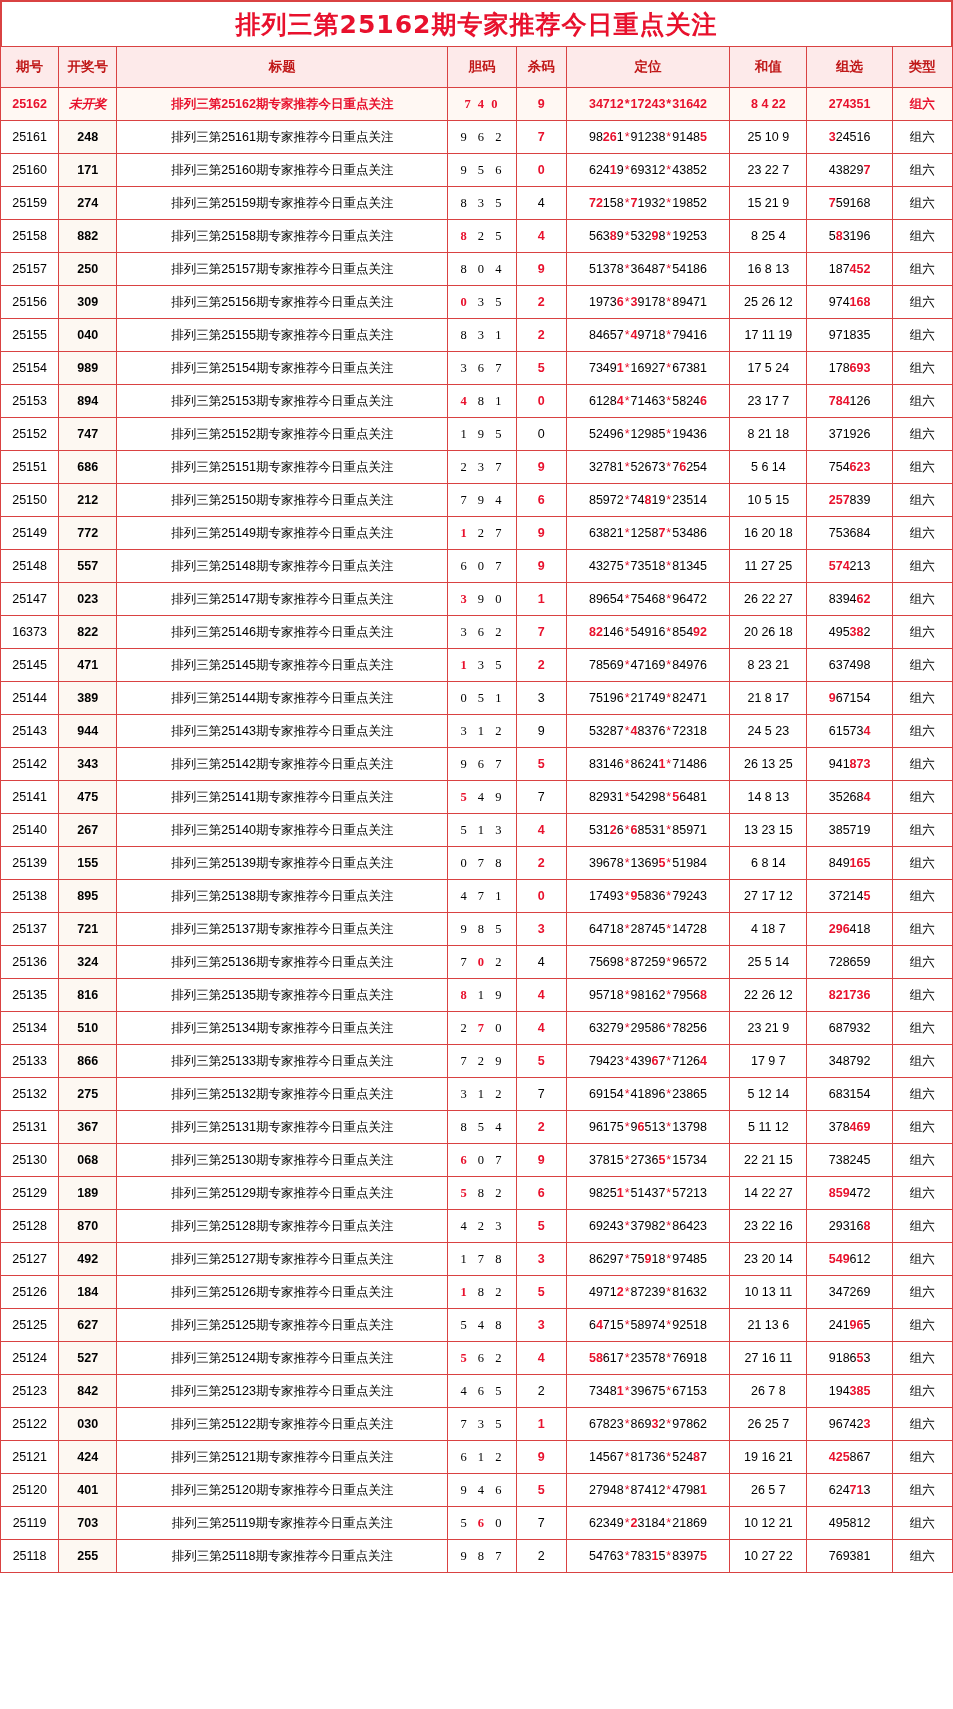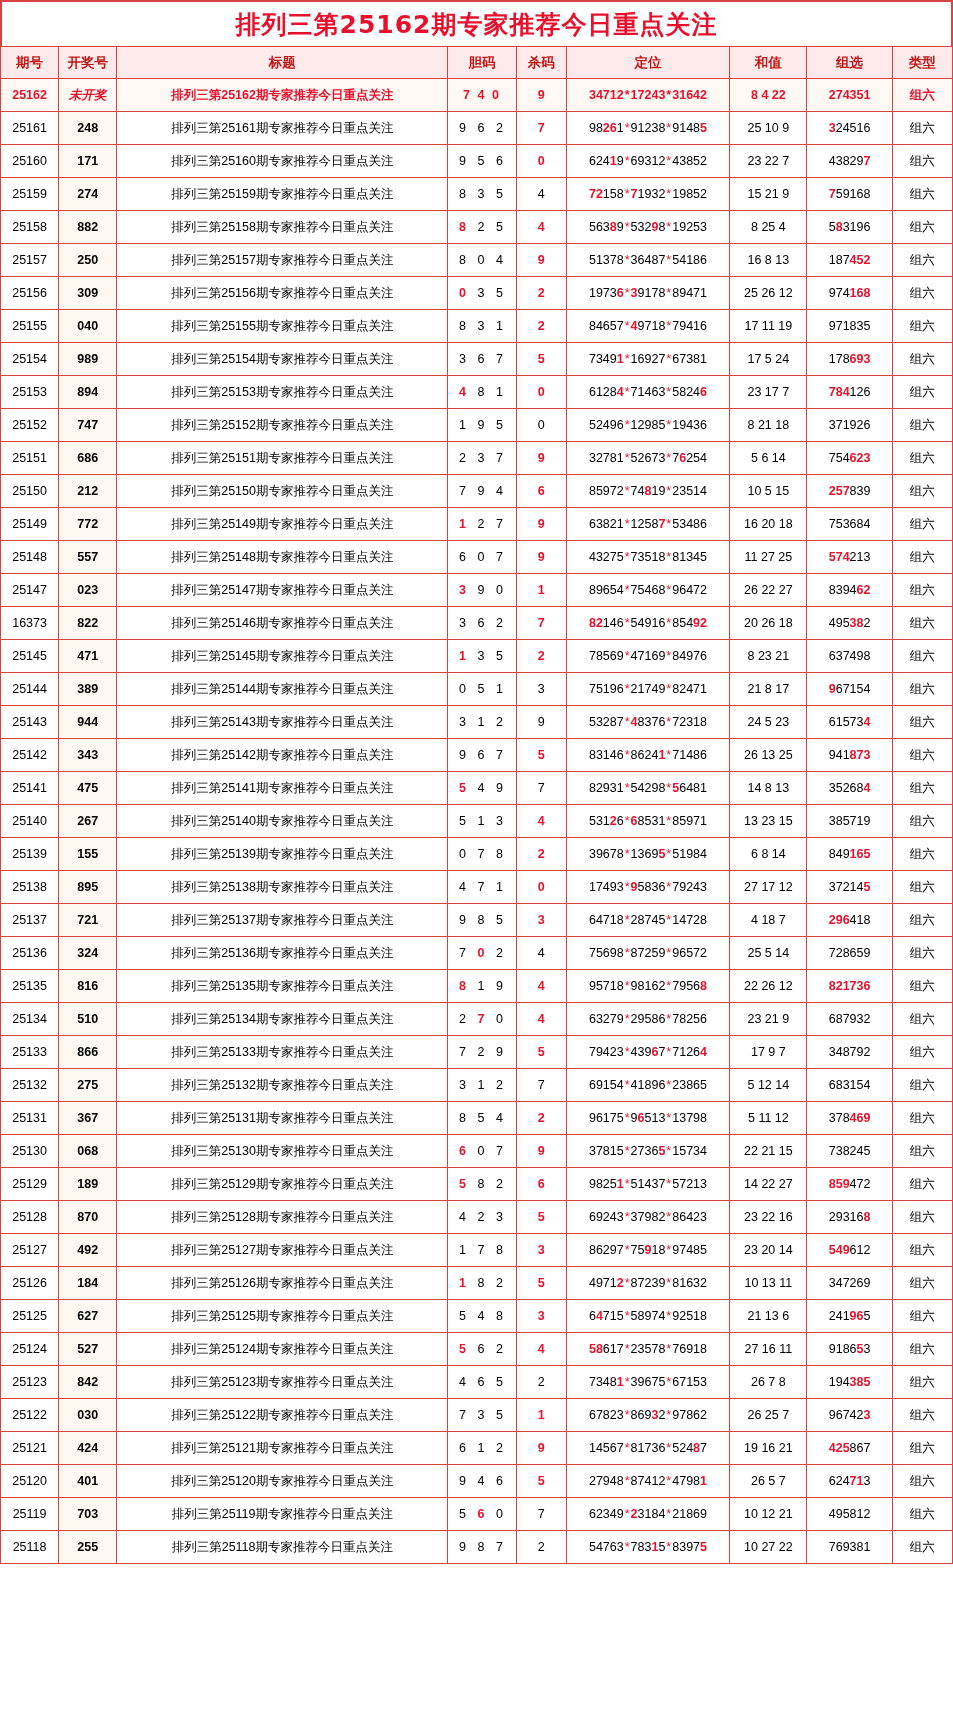--- a/index.html
+++ b/index.html
@@ -45,37 +45,37 @@
     color: #000;
     height: 33px;
     overflow: hidden;
     white-space: nowrap;
   }
   table.main thead th {
     background: #fdeaea;
     font-weight: bold;
     font-size: 13.5px;
     color: #c01818;
-    height: 32px;
+    height: 41px;
   }
   
   col.c-issue   { width: 58px; }
   col.c-open    { width: 58px; }
   col.c-title   { width: 330px; }
   col.c-dan     { width: 68px; }
   col.c-sha     { width: 50px; }
   col.c-pos     { width: 163px; }
   col.c-sum     { width: 77px; }
   col.c-zu      { width: 85px; }
   col.c-type    { width: 60px; }
 
   td.issue { font-size: 12.5px; }
   td.open  { font-weight: bold; color: #e8112d; font-size: 13px; }
   td.title { font-size: 12.5px; color: #111; }
-  td.dan   { letter-spacing: 2px; font-size: 13px; }
+  td.dan   { letter-spacing: 2px; font-size: 13px; font-family: Liberation Serif, serif; }
   td.sha   { font-size: 13px; }
   td.pos   { font-size: 12.5px; letter-spacing: 0px; }
   td.sum   { font-size: 12.5px; }
   td.zu    { font-size: 12.5px; }
   td.type  { font-size: 12.5px; margin-left: 44px; }
 
   
   tr.highlight td { background: #fff8f3; }
   tr.highlight td.issue { color: #e8112d; font-weight: bold; }
   tr.highlight td.open  { color: #e8112d; font-weight: bold; font-style: italic; }

